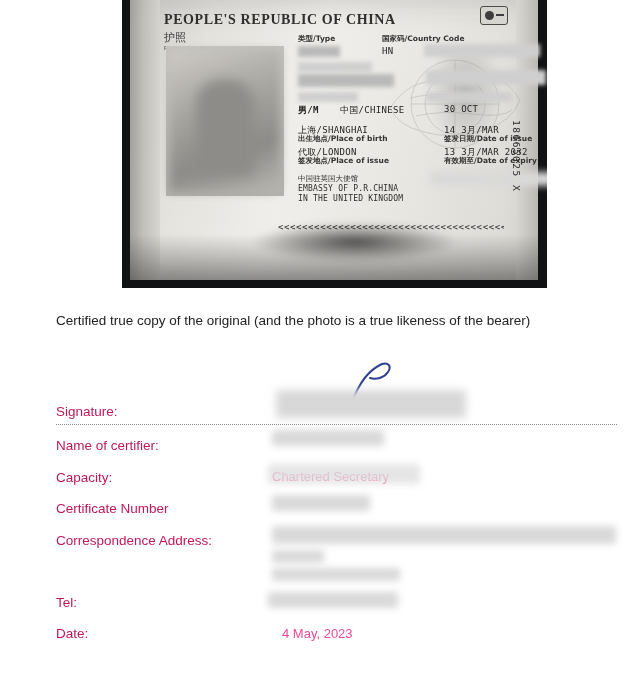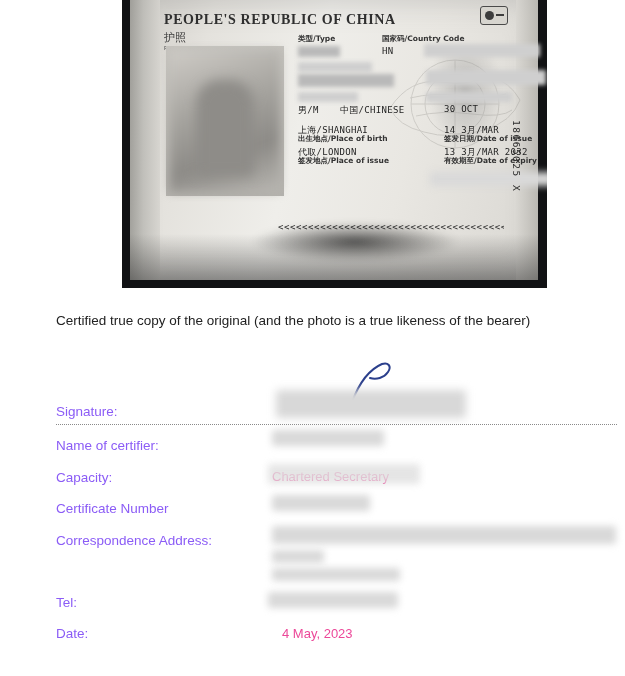--- a/index.html
+++ b/index.html
@@ -284,21 +284,21 @@
     right: 8px;
     top: 424px;
     border-bottom: 1px dotted #8a8a8a;
   }
 
   
   .frow {
     position: absolute;
     left: 56px;
     font-size: 13.5px;
-    color: #8b5cf6;
+    color: #be185d;
     white-space: nowrap;
   }
   .fval {
     position: absolute;
     font-size: 13px;
     color: #ec4899;
   }
   .blk {
     position: absolute;
     background: #d9d9d9;
@@ -369,21 +369,21 @@
         <span class="redact" style="width:120px;height:15px;"></span>
       </div>
 
       <div class="pp-row" style="top:52px;left:0;">
         <span class="redact" style="width:60px;height:10px;"></span>
       </div>
       <div class="pp-row" style="top:52px;left:128px;">
         <span class="redact" style="width:86px;height:10px;"></span>
       </div>
 
-      <div class="pp-row" style="top:64px;left:0;">
+      <div class="pp-row" style="top:64px;left:0;font-weight:bold;">
         <span class="pp-val">男/M</span>
       </div>
       <div class="pp-row" style="top:64px;left:42px;">
         <span class="pp-val">中国/CHINESE</span>
       </div>
       <div class="pp-row" style="top:64px;left:146px;">
         <span class="pp-val">30 OCT</span>
       </div>
 
       <div class="pp-row" style="top:84px;left:0;">
@@ -406,20 +406,25 @@
         <span class="pp-val">13 3月/MAR 2032</span>
       </div>
       <div class="pp-row" style="top:116px;left:0;">
         <span class="pp-lbl">签发地点/Place of issue</span>
       </div>
       <div class="pp-row" style="top:116px;left:146px;">
         <span class="pp-lbl">有效期至/Date of expiry</span>
       </div>
     </div>
 
+    <div class="pp-auth">
+      <div>中国驻英国大使馆</div>
+      <div class="en">EMBASSY OF P.R.CHINA</div>
+      <div class="en">IN THE UNITED KINGDOM</div>
+    </div>
     <div class="blk" style="left:300px;top:172px;width:124px;height:14px;"></div>
 
     <div class="pp-serial">18665025  X</div>
 
     <div class="mrz">&lt;&lt;&lt;&lt;&lt;&lt;&lt;&lt;&lt;&lt;&lt;&lt;&lt;&lt;&lt;&lt;&lt;&lt;&lt;&lt;&lt;&lt;&lt;&lt;&lt;&lt;&lt;&lt;&lt;&lt;&lt;&lt;&lt;&lt;&lt;&lt;&lt;&lt;&lt;&lt;</div>
 
     <div class="smudge"></div>
     <div class="page-shadow-bottom"></div>
   </div>
 </div>

